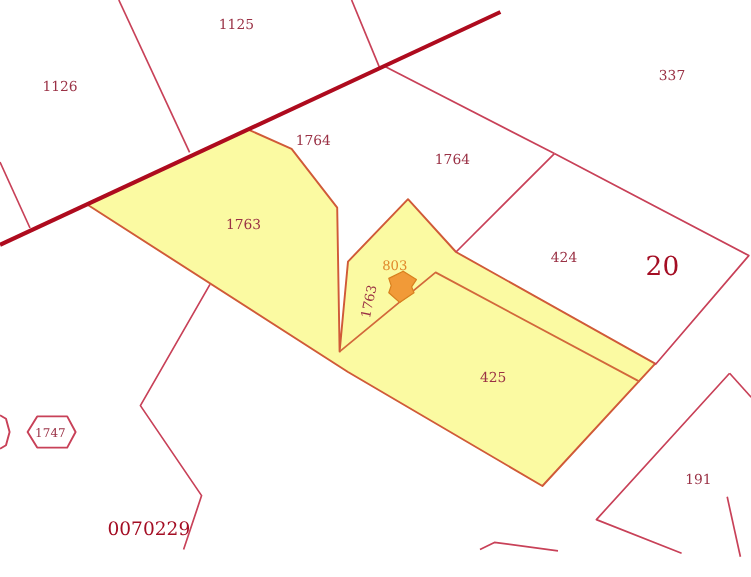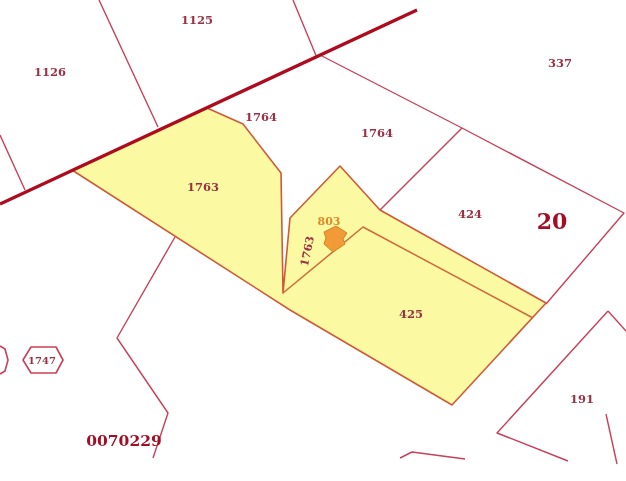--- a/index.html
+++ b/index.html
@@ -1,16 +1,16 @@
 <!DOCTYPE html>
 <html><head>
 <meta charset="utf-8">
 <style>
   html,body{margin:0;padding:0;background:#ffffff;}
-  .viewport{position:relative;width:626px;height:481px;background:#ffffff;overflow:hidden;font-weight:bold;}
+  .viewport{position:relative;width:626px;height:481px;background:#ffffff;overflow:hidden;}
   svg{display:block;width:626px;height:481px;}
   text{font-family:"DejaVu Serif","Liberation Serif",serif;}
 </style>
 </head>
 <body>
 
 <div class="viewport">
   <svg id="map" xmlns="http://www.w3.org/2000/svg" viewBox="0 0 626 481">
       <rect x="0" y="0" width="626" height="481" fill="#ffffff"></rect>
       <polygon points="72,170 207,108 243,124 281,173 283,293 290,218 340,166 380,210 546,303 452,405 290,310" fill="#fbfaa2" stroke="#d05a38" stroke-width="1.6" stroke-linejoin="round"></polygon>

